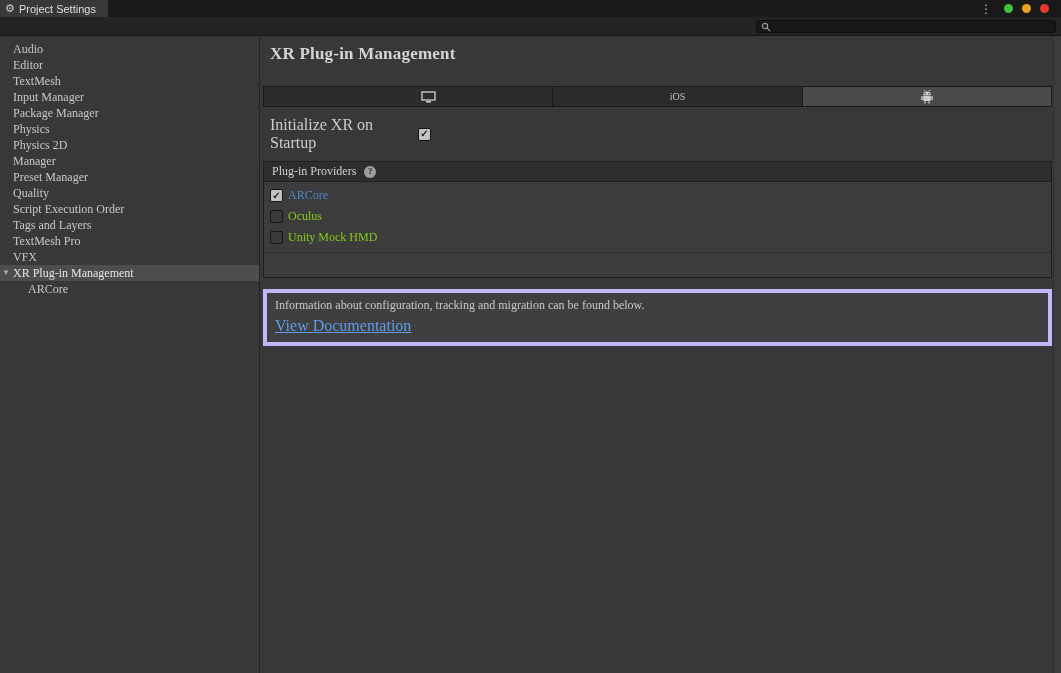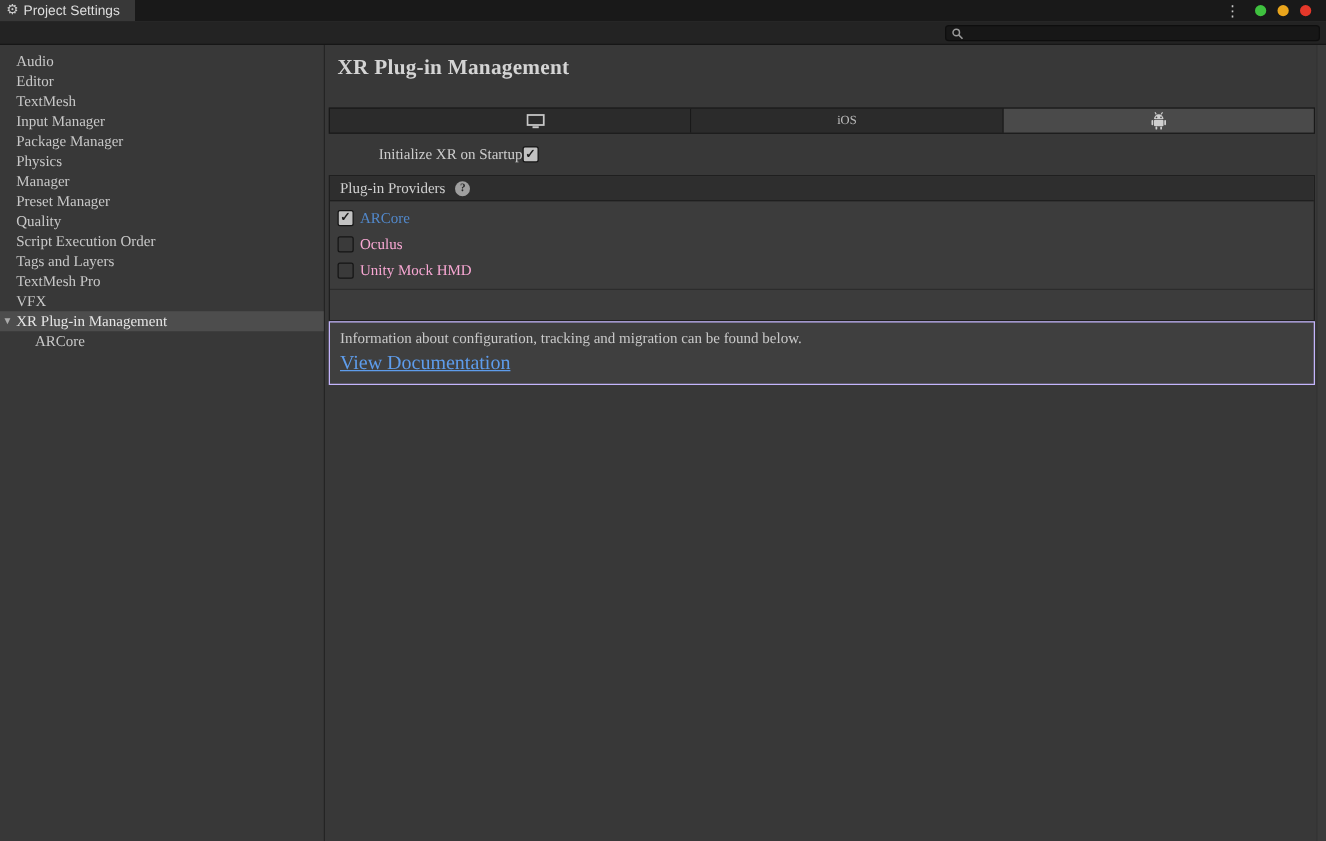--- a/index.html
+++ b/index.html
@@ -43,39 +43,39 @@
   .main { flex: 1; position: relative; padding: 0 9px 0 3px; }
   .page-title { font-size: 17px; font-weight: bold; color: #d4d4d4; margin: 8px 0 0 7px; letter-spacing: 0.2px; }
 
   .platform-tabs { display: flex; height: 21px; margin-top: 22px; border: 1px solid #191919; background: #2b2b2b; padding-left: 40px; }
   .ptab { flex: 1; display: flex; align-items: center; justify-content: center; background: #2b2b2b; border-right: 1px solid #191919; }
   .ptab:last-child { border-right: none; }
   .ptab.selected { background: #4a4a4a; }
   .ptab-label { font-size: 10px; color: #c0c0c0; }
 
   .init-row { display: flex; align-items: center; margin: 9px 0 0 7px; }
-  .init-label { font-size: 12px; color: #cdcdcd; width: 148px; text-align: right; }
+  .init-label { font-size: 16px; color: #cdcdcd; width: 148px; }
 
   .checkbox { width: 13px; height: 13px; flex: 0 0 13px; border: 1px solid #151515; background: #3a3a3a;
     border-radius: 2px; display: inline-flex; align-items: center; justify-content: center; cursor: default; }
   .checkbox.checked { background: #c2c2c2; }
   .check-glyph { font-size: 10px; font-weight: bold; color: #1b1b1b; line-height: 1; }
 
   .providers { margin-top: 9px; border: 1px solid #1f1f1f; background: #3c3c3c; }
   .prov-header { height: 20px; background: #2e2e2e; border-bottom: 1px solid #1f1f1f;
     display: flex; align-items: center; gap: 8px; padding-left: 8px; font-size: 12px; color: #d0d0d0; }
   .help { width: 12px; height: 12px; border-radius: 50%; background: #9f9f9f; color: #262626;
     font-size: 9px; font-weight: bold; display: inline-flex; align-items: center; justify-content: center; line-height: 1; }
   .prov-list { border-bottom: 1px solid #2c2c2c; padding: 3px 0 4px; }
   .prov-item { height: 21px; display: flex; align-items: center; gap: 5px; padding-left: 6px; }
-  .prov-label { font-size: 12px; color: #f9a8d4; }
+  .prov-label { font-size: 12px; color: #84cc16; }
   .prov-label.accent { color: #5289cc; }
   .prov-footer { height: 24px; }
 
-  .infobox { border: 1px solid #c4b5fd; background: #3f3f3f; padding: 5px 8px 7px; }
+  .infobox { margin-top: 11px; border: 4px solid #c4b5fd; background: #3f3f3f; padding: 5px 8px 7px; }
   .info-text { font-size: 12px; color: #c9c9c9; }
   .doc-link { display: inline-block; margin-top: 4px; font-size: 16px; color: #5e9ceb; text-decoration: underline; cursor: pointer; }
 
   .scroll-track { position: absolute; right: 0; top: 0; bottom: 0; width: 8px; background: #3b3b3b; border-left: 1px solid #333333; }
 </style>
 </head>
 <body>
 
 <div class="window">
 
@@ -114,20 +114,23 @@
           <span>TextMesh</span>
         </div>
       <div class="side-item">
           <span>Input Manager</span>
         </div>
       <div class="side-item">
           <span>Package Manager</span>
         </div>
       <div class="side-item">
           <span>Physics</span>
+        </div>
+      <div class="side-item">
+          <span>Physics 2D</span>
         </div>
       <div class="side-item">
           <span>Manager</span>
         </div>
       <div class="side-item">
           <span>Preset Manager</span>
         </div>
       <div class="side-item">
           <span>Quality</span>
         </div>

